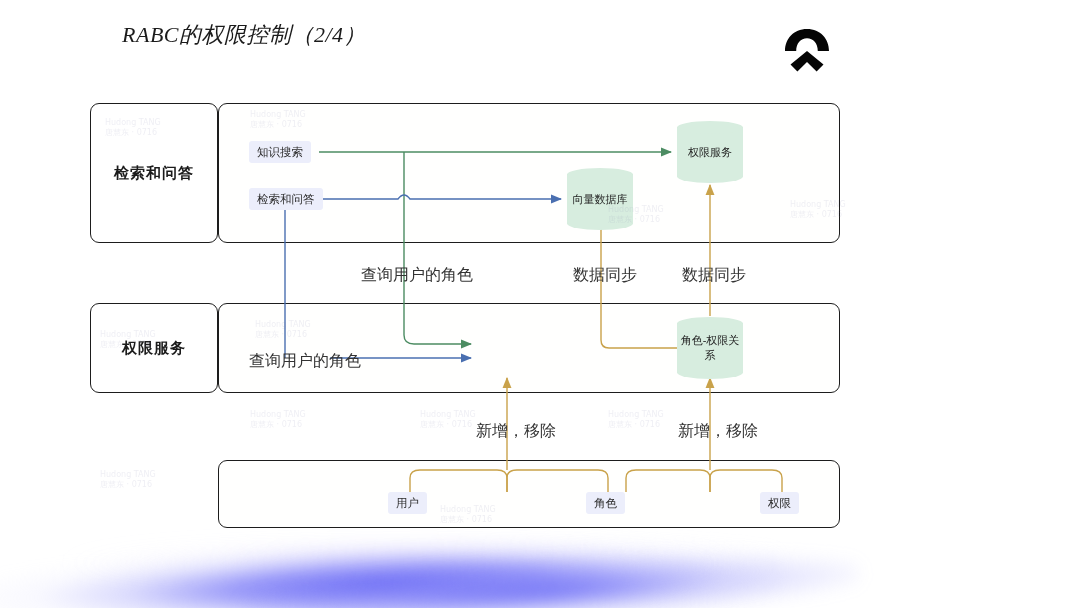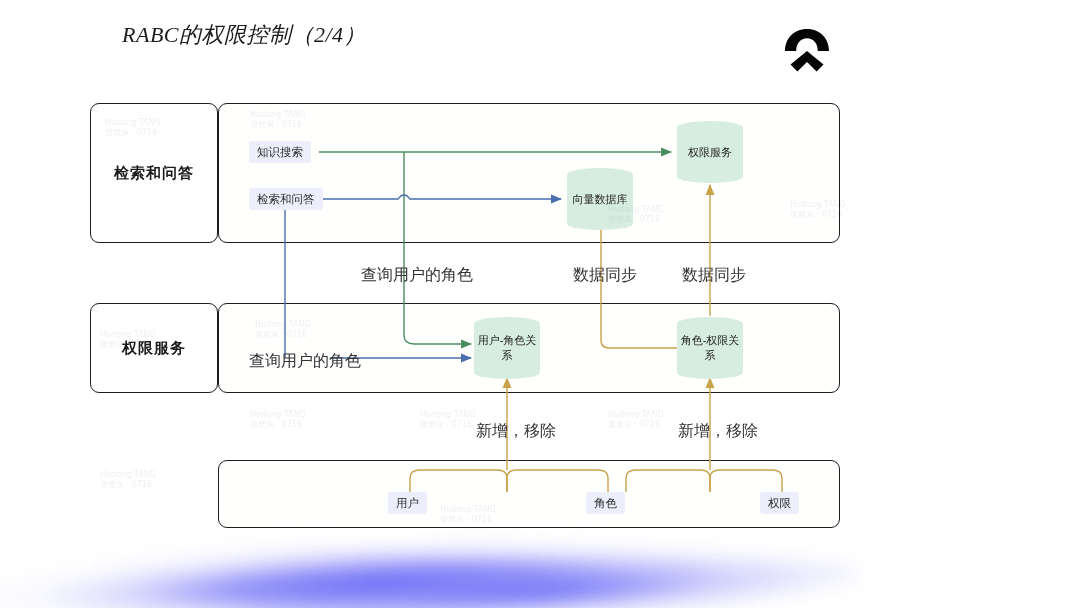--- a/index.html
+++ b/index.html
@@ -293,26 +293,20 @@
     <div class="cyl-text">权限服务</div>
   </div>
 
   <div class="cyl" style="left:567px; top:168px;">
     <div class="cap-bot"></div>
     <div class="body"></div>
     <div class="cap-top"></div>
     <div class="cyl-text">向量数据库</div>
   </div>
 
-  <div class="cyl" style="left:474px; top:317px;">
-    <div class="cap-bot"></div>
-    <div class="body"></div>
-    <div class="cap-top"></div>
-    <div class="cyl-text">用户-角色关系</div>
-  </div>
 
   <div class="cyl" style="left:677px; top:317px;">
     <div class="cap-bot"></div>
     <div class="body"></div>
     <div class="cap-top"></div>
     <div class="cyl-text">角色-权限关系</div>
   </div>
 
   <div class="edge-label" style="left:361px; top:265px;">查询用户的角色</div>
   <div class="edge-label" style="left:573px; top:265px;">数据同步</div>

